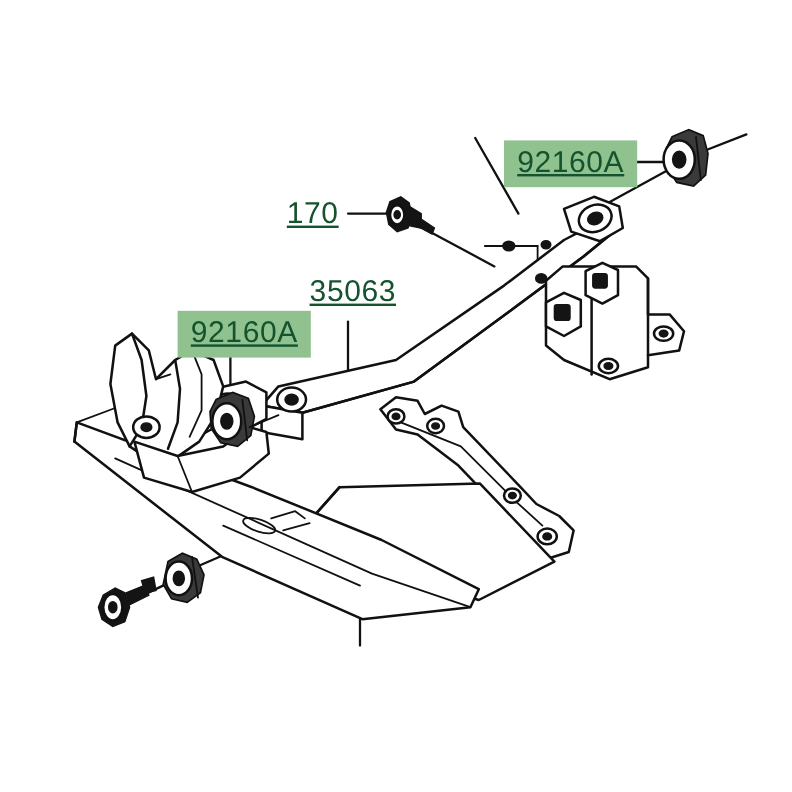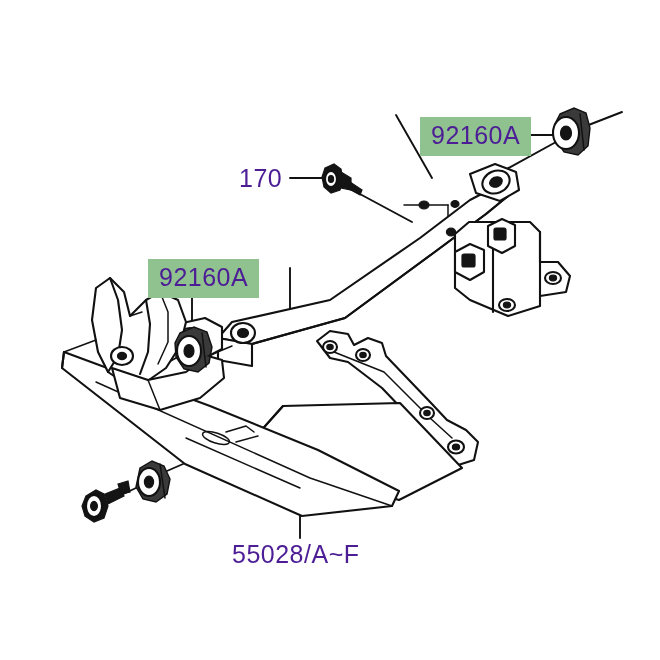--- a/index.html
+++ b/index.html
@@ -22,25 +22,26 @@
     position: absolute;
     left: 0;
     top: 0;
     width: 660px;
     height: 660px;
     display: block;
   }
   .part-label {
     position: absolute;
     font-family: "Liberation Sans", sans-serif;
-    color: #4c1d95;
+    color: #14532d;
     white-space: nowrap;
     letter-spacing: 0.5px;
     line-height: 1;
     user-select: none;
+    text-decoration: underline;
   }
   .part-label.plain {
     font-size: 25px;
   }
   .part-label.highlight {
     font-size: 25px;
     padding: 6px 11px 8px 11px;
     background: #8fc28f;
   }
 </style>
@@ -364,18 +365,18 @@
       <path class="ln-t" d="M 208 356 L 232 346"></path>
       <path class="ln-t" d="M 64 352 L 96 340"></path>
     </g>
 
   </svg>
 
   <div class="part-label highlight" style="left:420px; top:117px;">92160A</div>
 
   <div class="part-label plain" style="left:239px; top:166px;">170</div>
 
+  <div class="part-label plain" style="left:258px; top:231px;">35063</div>
 
   <div class="part-label highlight" style="left:148px; top:259px;">92160A</div>
 
-  <div class="part-label plain" style="left:232px; top:542px;">55028/A~F</div>
 
 </div>
 
 </body></html>

